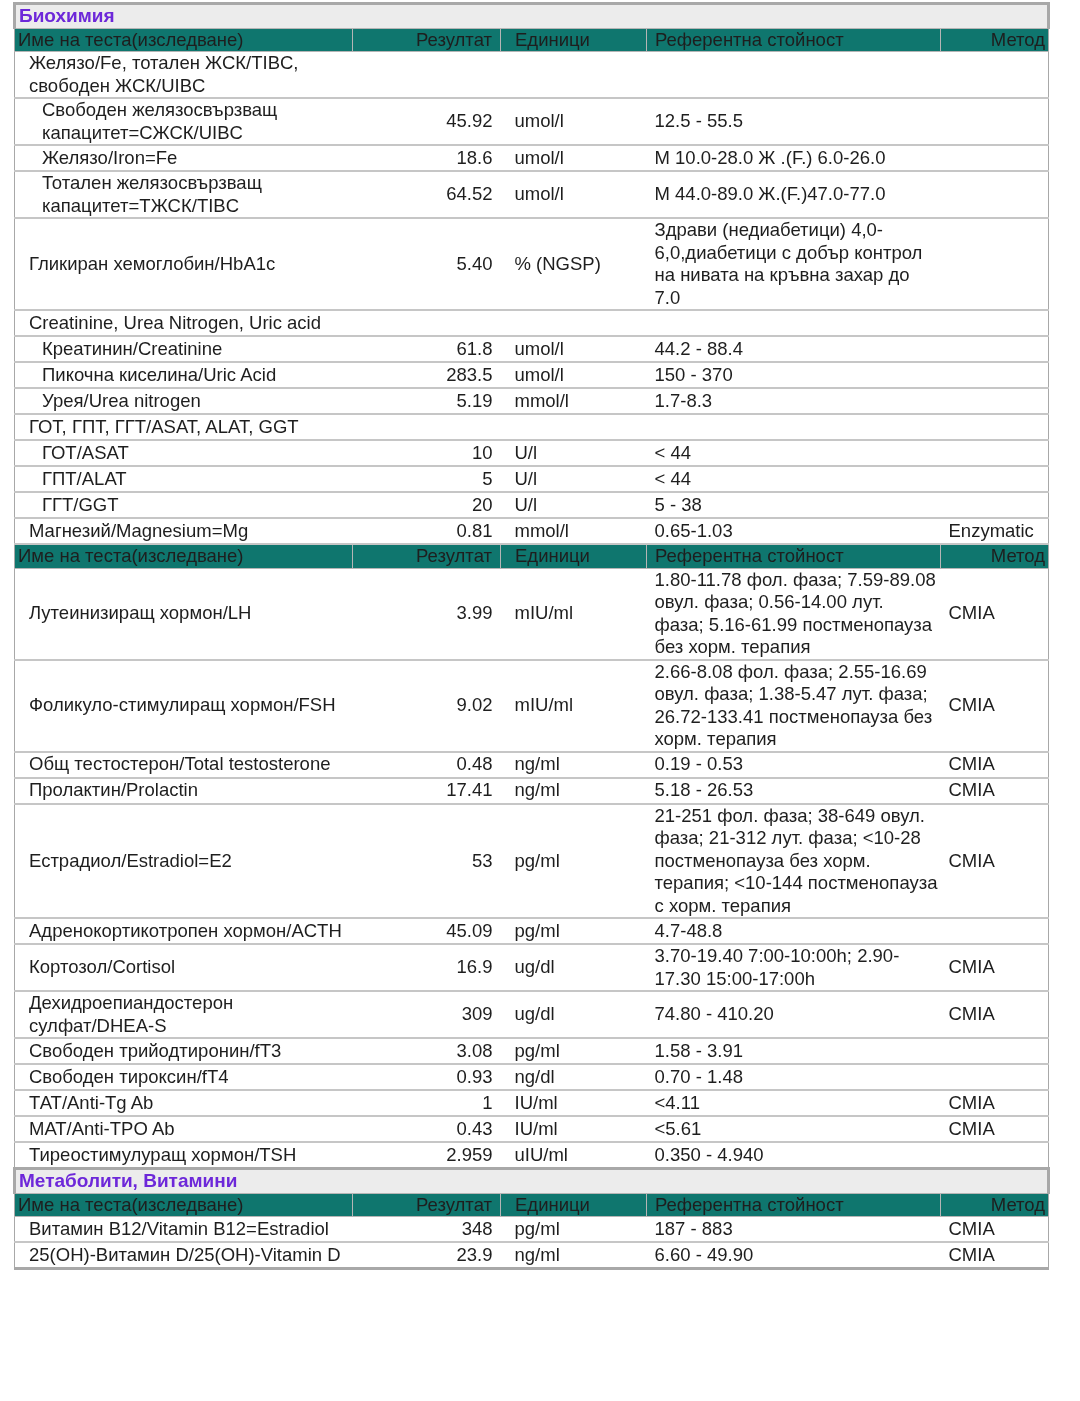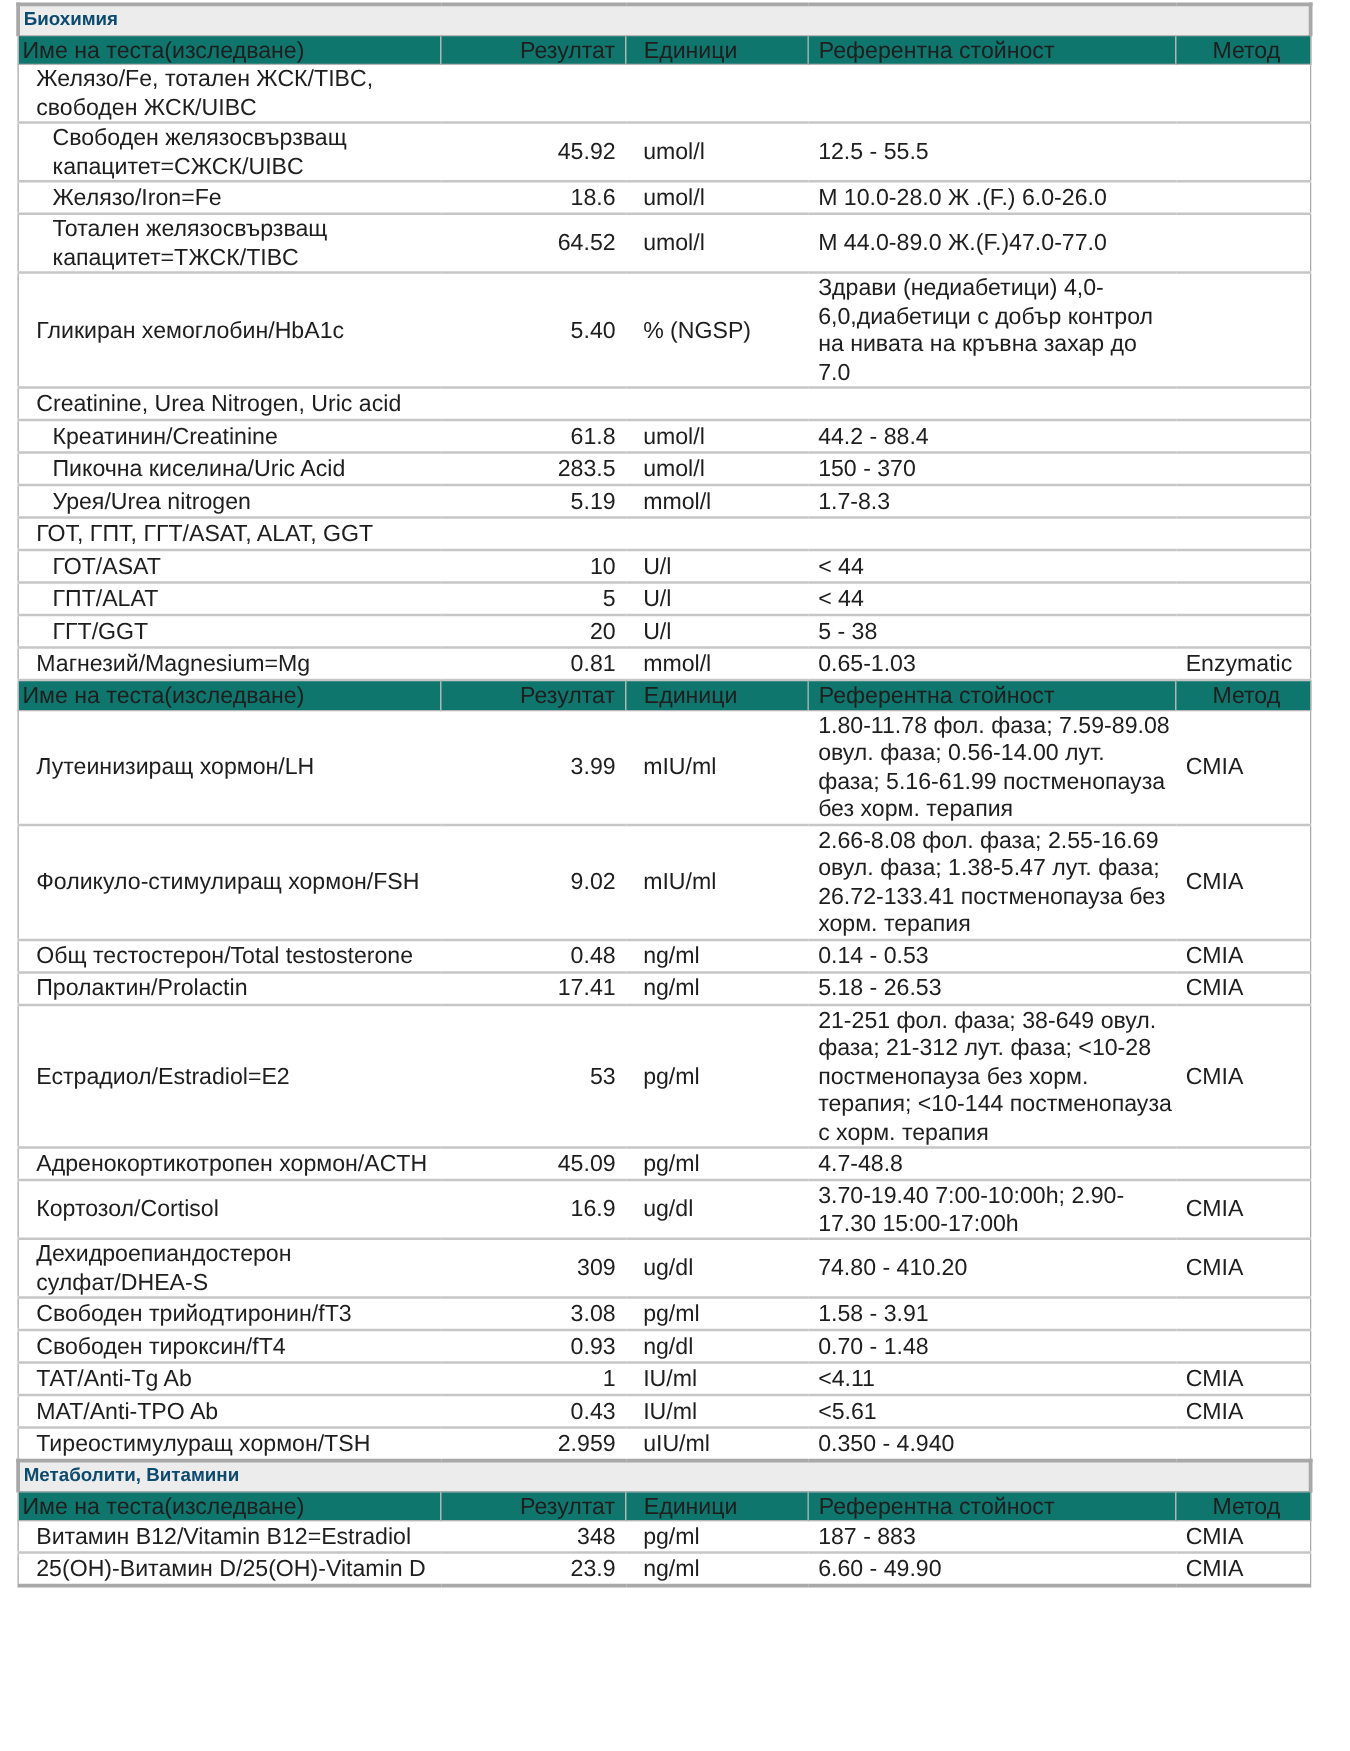--- a/index.html
+++ b/index.html
@@ -1,28 +1,28 @@
 <!DOCTYPE html>
 <html><head>
 <meta charset="utf-8">
 <style>
   html, body { margin: 0; padding: 0; background: #ffffff; }
   body { width: 1080px; height: 1401px; position: relative; overflow: hidden;
          font-family: "Liberation Sans", "DejaVu Sans", sans-serif; color: #1e1e1e; }
   .wrap { position: absolute; left: 13px; top: 2px; width: 1034px; }
   table.lab { width: 1034px; border-collapse: collapse; table-layout: fixed; font-size: 18.5px; }
   table.lab td { padding: 0 3px; vertical-align: middle; line-height: 22.5px; }
-  tr.section td { background: #ececec; font-weight: bold; font-size: 15px; height: 22px;
+  tr.section td { background: #ececec; font-weight: bold; font-size: 19px; height: 22px;
                   border-top: 3px solid #a8a8a8; border-left: 3px solid #a8a8a8; border-right: 3px solid #a8a8a8;
-                  border-bottom: 1px solid #b5b5b5; color: #0c4a6e; }
+                  border-bottom: 1px solid #b5b5b5; color: #6d28d9; }
   tr.head td { background: #0f766e; height: 22px; border-bottom: 1px solid #b5b5b5; }
   tr.head td.c-name { border-right: 1px solid #b5b5b5; }
   tr.head td.c-unit { border-left: 1px solid #b5b5b5; }
   tr.head td.c-ref { border-left: 1px solid #b5b5b5; }
-  tr.head td.c-meth { border-left: 1px solid #b5b5b5; text-align: center; }
+  tr.head td.c-meth { border-left: 1px solid #b5b5b5; text-align: right; }
   tr.row td { border-bottom: 2px solid #c6c6c6; background: #fff; }
   tr.row td:first-child, tr.head td:first-child { border-left: 1px solid #a8a8a8; }
   tr.row td:last-child, tr.head td:last-child { border-right: 1px solid #a8a8a8; }
   tr.row td.c-name { padding-left: 14px; }
   tr.row.sub td.c-name { padding-left: 27px; text-indent: 0; }
   td.c-res { text-align: right; padding-right: 8px !important; }
   td.c-unit { padding-left: 14px !important; }
   td.c-ref { padding-left: 8px !important; }
   td.c-meth { padding-left: 8px !important; }
   tr.row.group td { height: 24px; }
@@ -188,21 +188,21 @@
     <td class="c-res">9.02</td>
     <td class="c-unit">mIU/ml</td>
     <td class="c-ref">2.66-8.08 фол. фаза; 2.55-16.69 овул. фаза; 1.38-5.47 лут. фаза; 26.72-133.41 постменопауза без хорм. терапия</td>
     <td class="c-meth">CMIA</td>
   </tr>
 
   <tr class="row test">
     <td class="c-name">Общ тестостерон/Total testosterone</td>
     <td class="c-res">0.48</td>
     <td class="c-unit">ng/ml</td>
-    <td class="c-ref">0.14 - 0.53</td>
+    <td class="c-ref">0.19 - 0.53</td>
     <td class="c-meth">CMIA</td>
   </tr>
 
   <tr class="row test">
     <td class="c-name">Пролактин/Prolactin</td>
     <td class="c-res">17.41</td>
     <td class="c-unit">ng/ml</td>
     <td class="c-ref">5.18 - 26.53</td>
     <td class="c-meth">CMIA</td>
   </tr>

